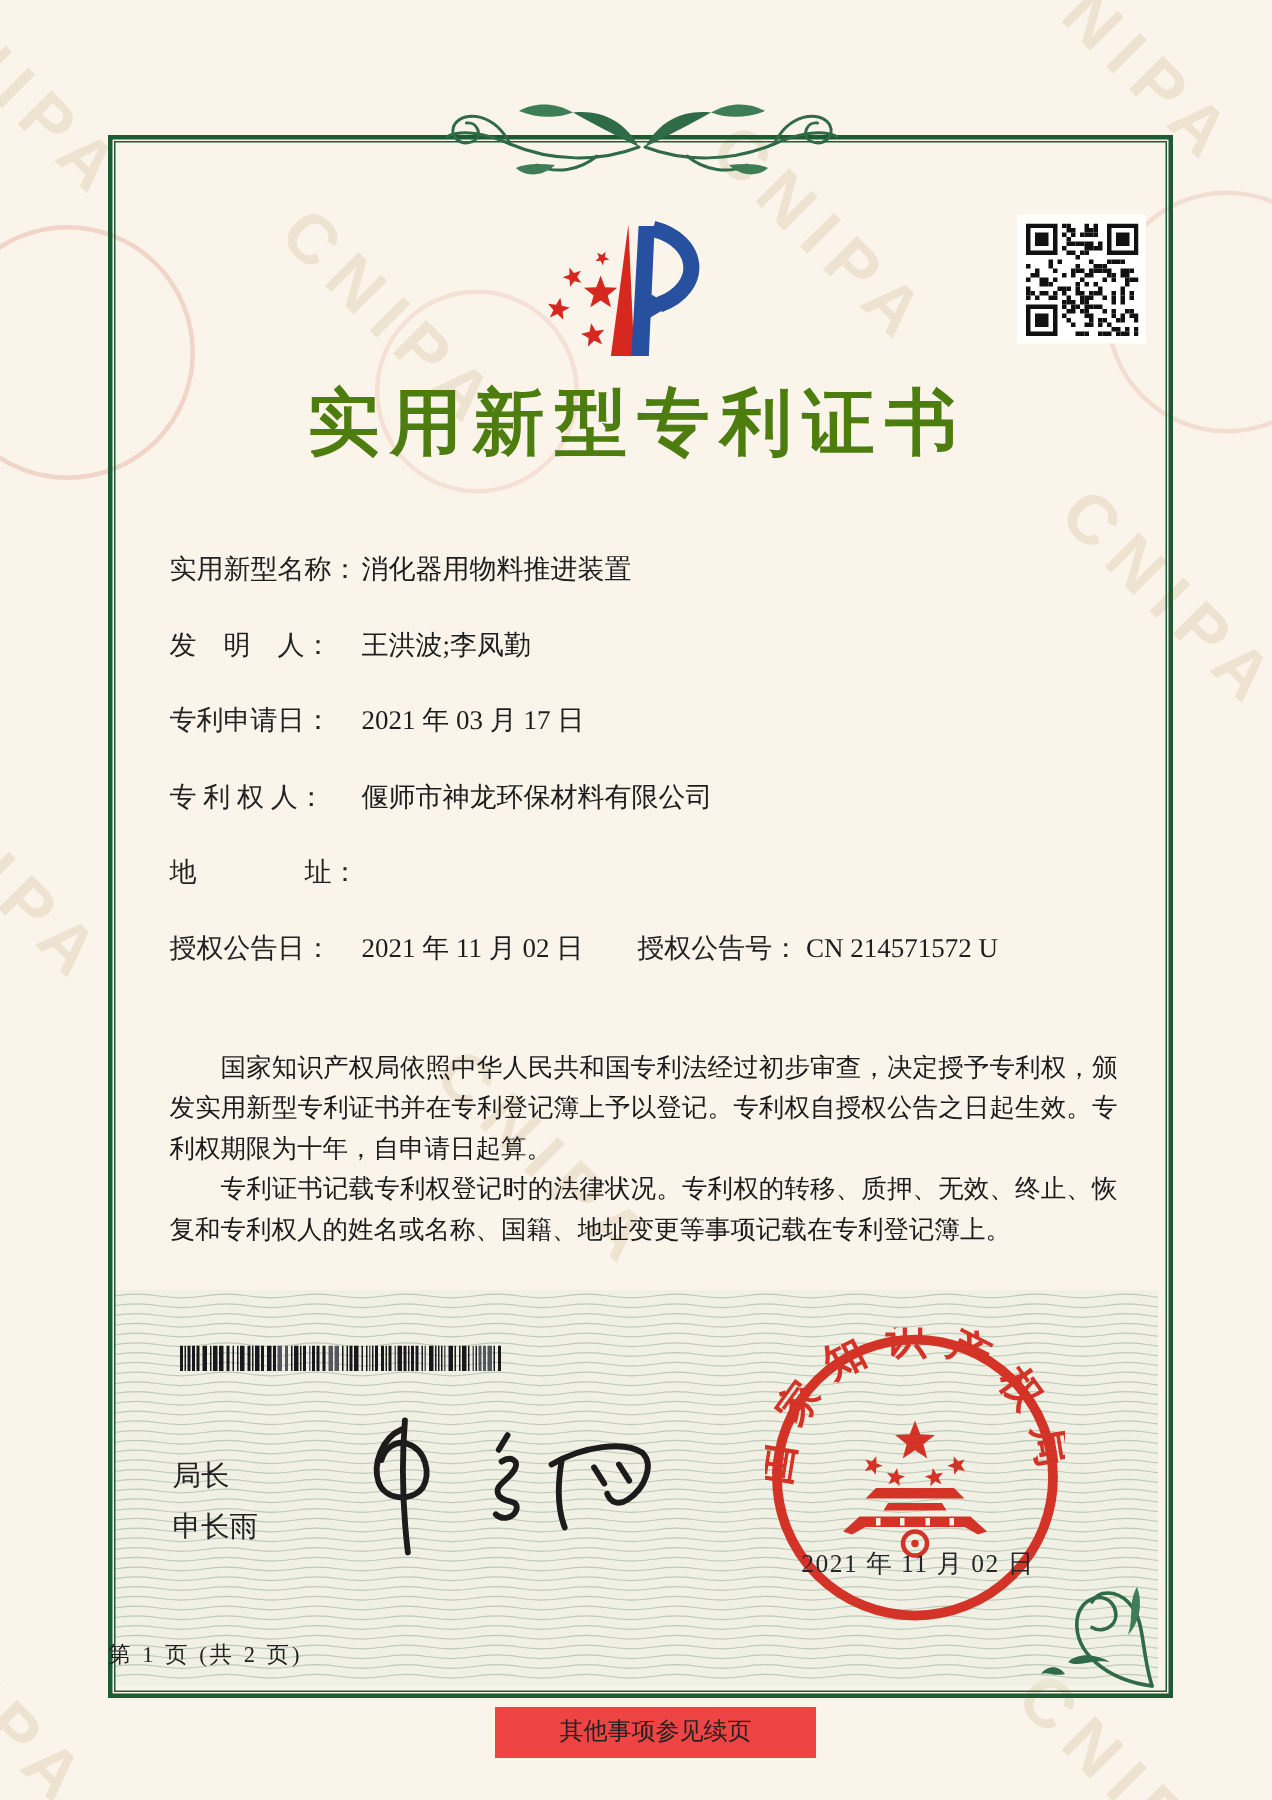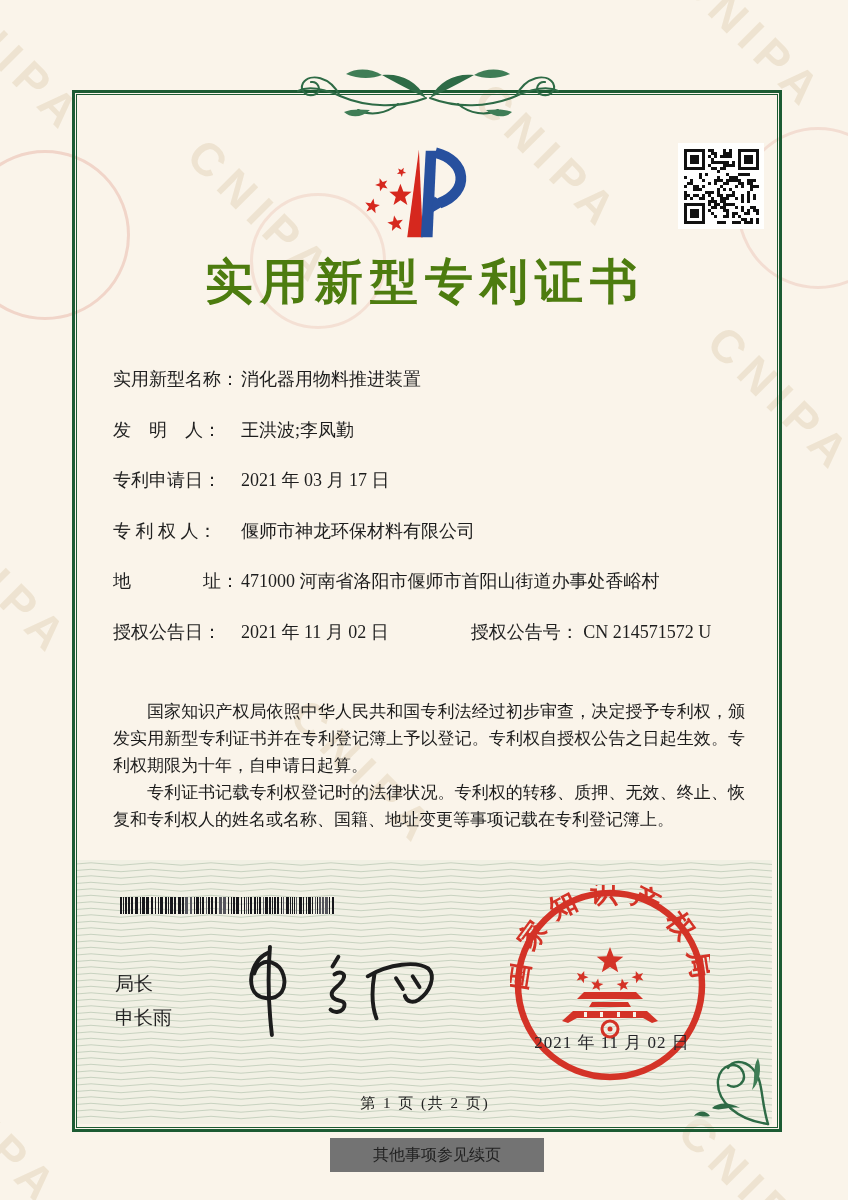--- a/index.html
+++ b/index.html
@@ -27,36 +27,36 @@
   .cert-no{left:113px;top:146px;font-size:19px;letter-spacing:3px;color:#2b2b2b;}
   .logo{left:352px;top:137px;}
   .qr-wrap{left:678px;top:143px;width:86px;height:86px;background:#fffffe;
     display:flex;align-items:center;justify-content:center;}
   .cert-title{left:72px;top:250px;width:706px;text-align:center;
     font-size:48px;font-weight:700;letter-spacing:7px;color:#4d7c0f;}
   .fields{left:113px;top:354px;width:640px;font-size:18px;}
   .field-row{height:50.5px;display:flex;align-items:center;}
   .field-label{display:inline-block;min-width:128px;color:#222;}
   .field-value{color:#1d1d1d;}
-  .grant-col{margin-left:82px;}
+  .grant-col{margin-left:36px;}
   .body-text{left:113px;top:698px;width:632px;font-size:17px;line-height:27px;
     text-align:justify;color:#1b1b1b;}
   .body-text p{margin:0;text-indent:2em;}
   .barcode{left:120px;top:897px;z-index:2;}
   .director-title{left:115px;top:971px;font-family:"Liberation Sans","DejaVu Sans",sans-serif;
     font-size:19px;color:#222;z-index:3;text-align:center;}
   .director-name{left:115px;top:1005px;font-family:"Liberation Sans","DejaVu Sans",sans-serif;
     font-size:19px;color:#222;z-index:3;}
   .signature{left:225px;top:940px;z-index:3;}
   .seal{left:510px;top:885px;z-index:3;opacity:.94;}
   .seal-date{left:512px;top:1031px;width:200px;text-align:center;font-size:17px;
     letter-spacing:1px;color:#26262a;font-weight:500;z-index:4;}
-  .page-no{left:72px;top:1094px;width:706px;text-align:center;font-size:15px;
+  .page-no{left:72px;top:1094px;width:706px;text-align:left;font-size:15px;
     letter-spacing:2px;color:#222;z-index:2;}
-  .note-box{left:330px;top:1138px;width:214px;height:34px;background:#737373;
+  .note-box{left:330px;top:1138px;width:214px;height:34px;background:#ef4444;
     text-align:center;line-height:34px;font-size:16px;color:#222;z-index:2;}
 </style>
 </head>
 <body>
 
 <div class="page">
 
   <div class="wm" style="left:-35px;top:-25px">CNIPA</div>
   <div class="wm" style="left:215px;top:128px">CNIPA</div>
   <div class="wm" style="left:502px;top:72px">CNIPA</div>
@@ -368,21 +368,20 @@
     <div class="field-row">
       <span class="field-label">专利申请日：</span>
       <span class="field-value">2021 年 03 月 17 日</span>
     </div>
     <div class="field-row">
       <span class="field-label">专 利 权 人：</span>
       <span class="field-value">偃师市神龙环保材料有限公司</span>
     </div>
     <div class="field-row">
       <span class="field-label">地　　　　址：</span>
-      <span class="field-value">471000 河南省洛阳市偃师市首阳山街道办事处香峪村</span>
     </div>
     <div class="field-row">
       <span class="field-label">授权公告日：</span>
       <span class="field-value">2021 年 11 月 02 日</span>
       <span class="grant-col">
         <span class="field-label" style="min-width:0">授权公告号：</span>
         <span class="field-value">CN 214571572 U</span>
       </span>
     </div>
   </div>

